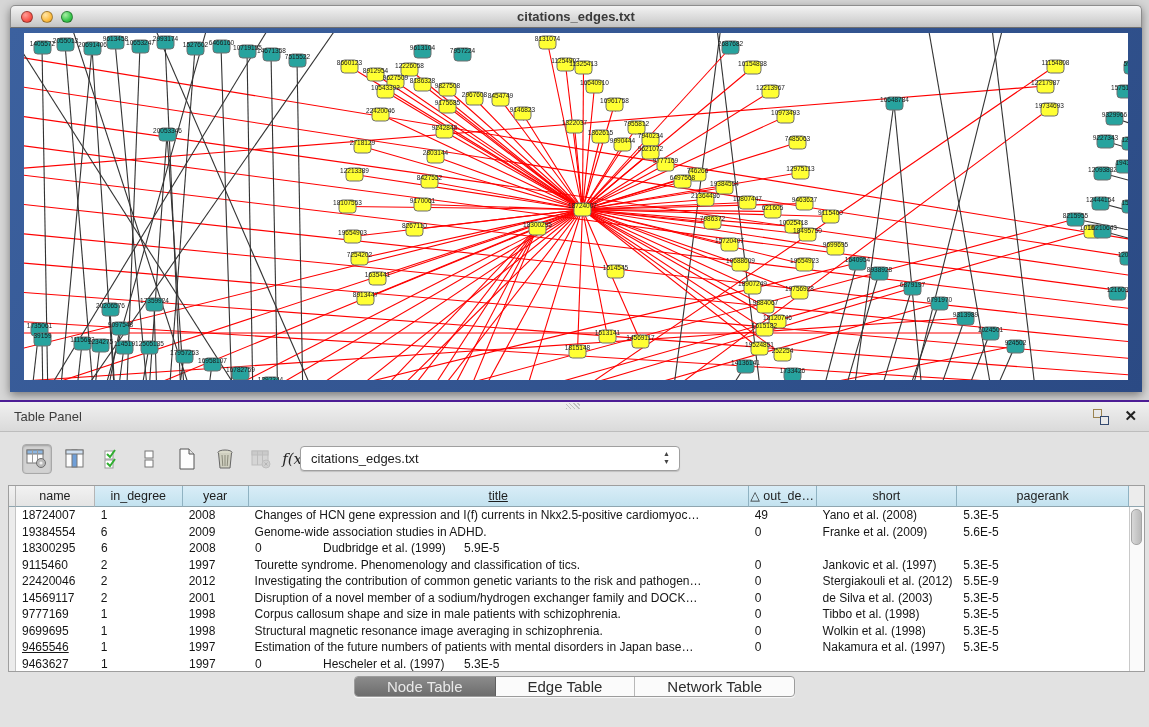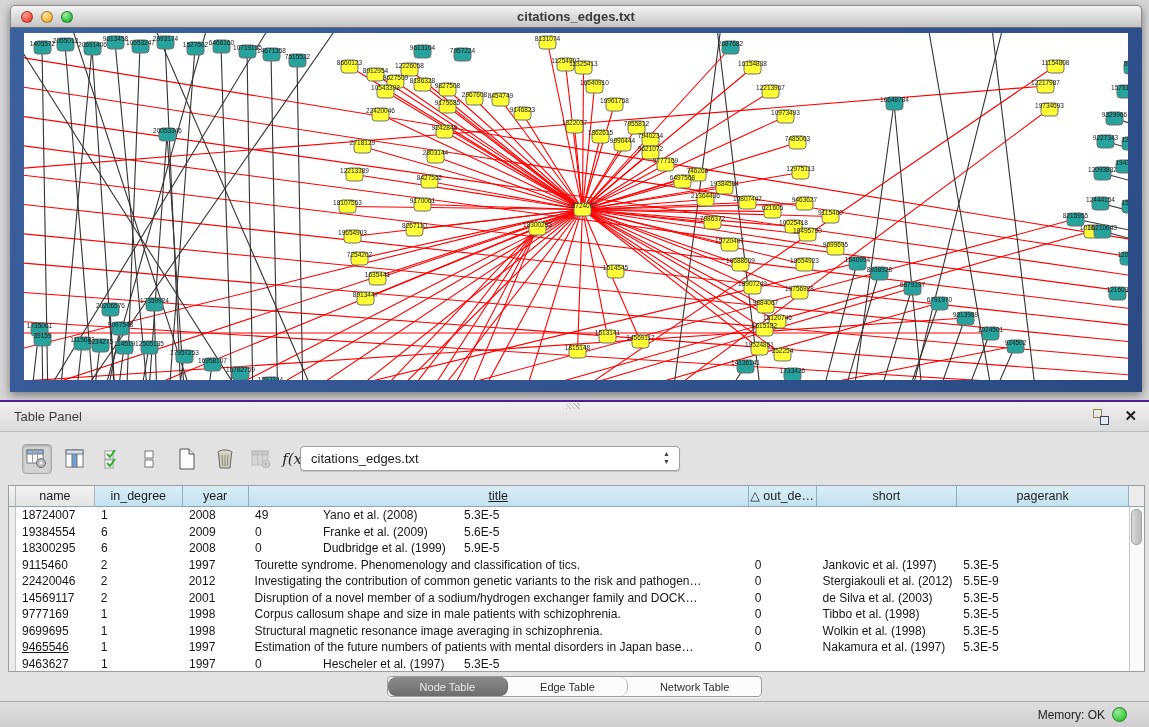--- a/index.html
+++ b/index.html
@@ -57,21 +57,21 @@
   .tcell { font-size:12px; color:#151515; line-height:16px; padding-left:6px;
     overflow:hidden; white-space:nowrap; }
   .tcell.gutter { background:#ececec; border-right:1px solid #c4c4c4; padding:0; }
   .vscroll { position:absolute; right:0; top:21px; width:15px; height:164px; background:#fafafa; border-left:1px solid #c9c9c9; }
   .vthumb { position:absolute; left:1px; top:2px; width:11px; height:36px; border-radius:5px;
     background:linear-gradient(90deg,#d8d8d8,#b9b9b9); border:1px solid #a5a5a5; }
   
   .tabs { position:absolute; left:0; top:274px; width:1149px; height:26px; display:flex; justify-content:center; }
   .tabgroup { display:flex; height:21px; border:1px solid #9c9c9c; border-radius:4px; overflow:hidden;
     background:#fbfbfb; box-shadow:0 1px 1px rgba(255,255,255,.8); }
-  .tab { font-size:11px; color:#2c2c2c; line-height:20px; padding:0 32px; border-right:1px solid #b8b8b8;border-radius:8px; }
+  .tab { font-size:15px; color:#2c2c2c; line-height:20px; padding:0 32px; border-right:1px solid #b8b8b8; }
   .tab.active { background:linear-gradient(#8b8b8b,#6d6d6d); color:#e9e9e9; border-right:1px solid #5f5f5f; }
   
   .statusbar { position:absolute; left:0; bottom:0; width:1149px; height:26px;
     background:linear-gradient(#dedede,#cfcfcf); border-top:1px solid #ababab; }
   .mem { position:absolute; right:44px; top:6px; font-size:12px; color:#222; }
   .memdot { position:absolute; right:22px; top:5px; width:15px; height:15px; border-radius:50%;
     border:1px solid #2e7d32; background:radial-gradient(circle at 35% 30%, #9fe89f, #3ecf3e 65%, #2aa52a); }
 </style>
 </head>
 <body>
@@ -601,29 +601,31 @@
         <div class="hcell" style="width: 141px;">short</div>
         <div class="hcell" style="width: 172px;">pagerank</div>
         <div class="hcell corner" style="width: 15px;"></div>
       </div>
     <div class="body-rows" id="table-body">
         <div class="trow">
           <div class="tcell gutter" style="width: 7px;"></div>
           <div class="tcell" style="width: 79px;">18724007</div>
           <div class="tcell" style="width: 88px;">1</div>
           <div class="tcell" style="width: 66px;">2008</div>
+          <div class="tcell" style="width: 501px;">Changes of HCN gene expression and I(f) currents in Nkx2.5-positive cardiomyoc…</div>
           <div class="tcell" style="width: 68px;">49</div>
           <div class="tcell" style="width: 141px;">Yano et al. (2008)</div>
           <div class="tcell" style="width: 172px;">5.3E-5</div>
         </div>
         <div class="trow">
           <div class="tcell gutter" style="width: 7px;"></div>
           <div class="tcell" style="width: 79px;">19384554</div>
           <div class="tcell" style="width: 88px;">6</div>
           <div class="tcell" style="width: 66px;">2009</div>
+          <div class="tcell" style="width: 501px;">Genome-wide association studies in ADHD.</div>
           <div class="tcell" style="width: 68px;">0</div>
           <div class="tcell" style="width: 141px;">Franke et al. (2009)</div>
           <div class="tcell" style="width: 172px;">5.6E-5</div>
         </div>
         <div class="trow">
           <div class="tcell gutter" style="width: 7px;"></div>
           <div class="tcell" style="width: 79px;">18300295</div>
           <div class="tcell" style="width: 88px;">6</div>
           <div class="tcell" style="width: 66px;">2008</div>
           <div class="tcell" style="width: 68px;">0</div>
@@ -706,17 +708,13 @@
   </div>
 
   <div class="tabs">
     <div class="tabgroup">
       <div class="tab active">Node Table</div>
       <div class="tab">Edge Table</div>
       <div class="tab" style="border-right:none">Network Table</div>
     </div>
   </div>
 
-  <div class="statusbar">
-    <div class="mem">Memory: OK</div>
-    <div class="memdot"></div>
-  </div>
 </div>
 
 </body></html>

